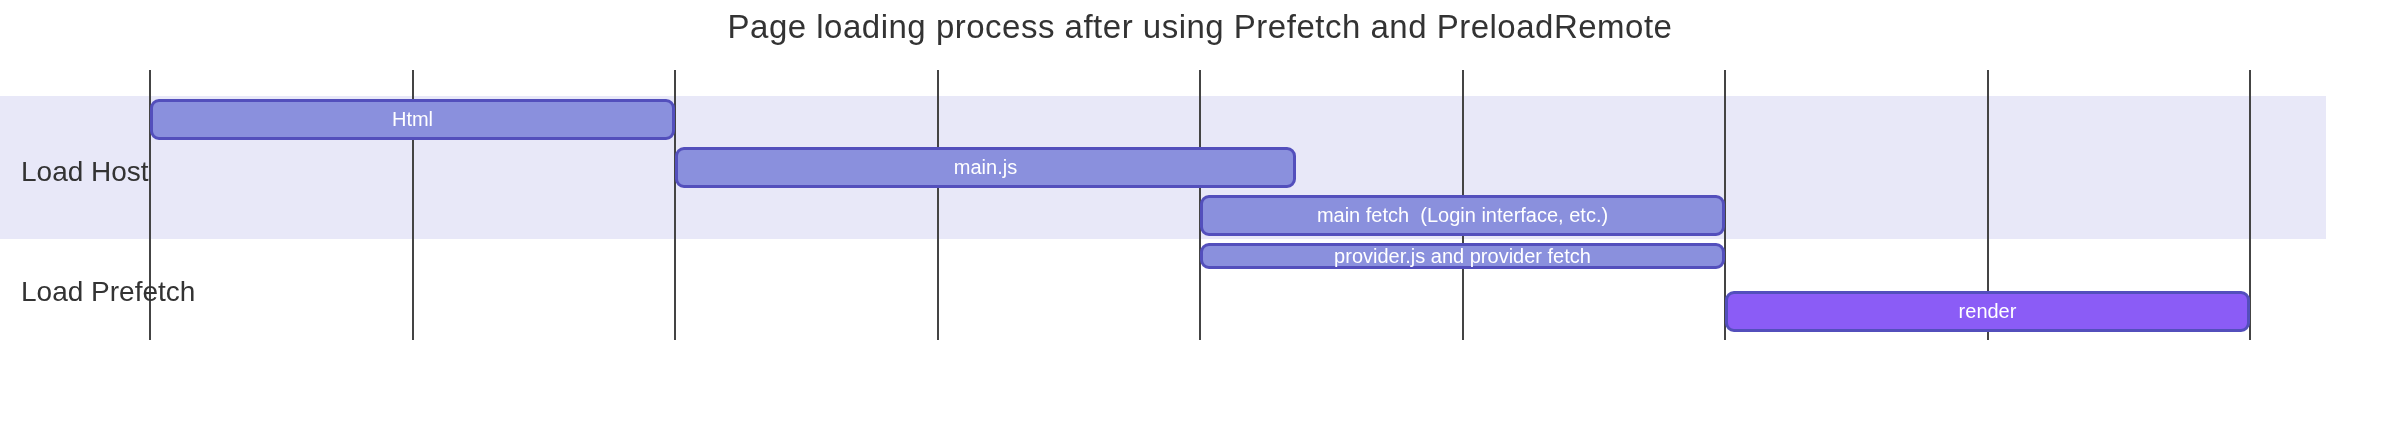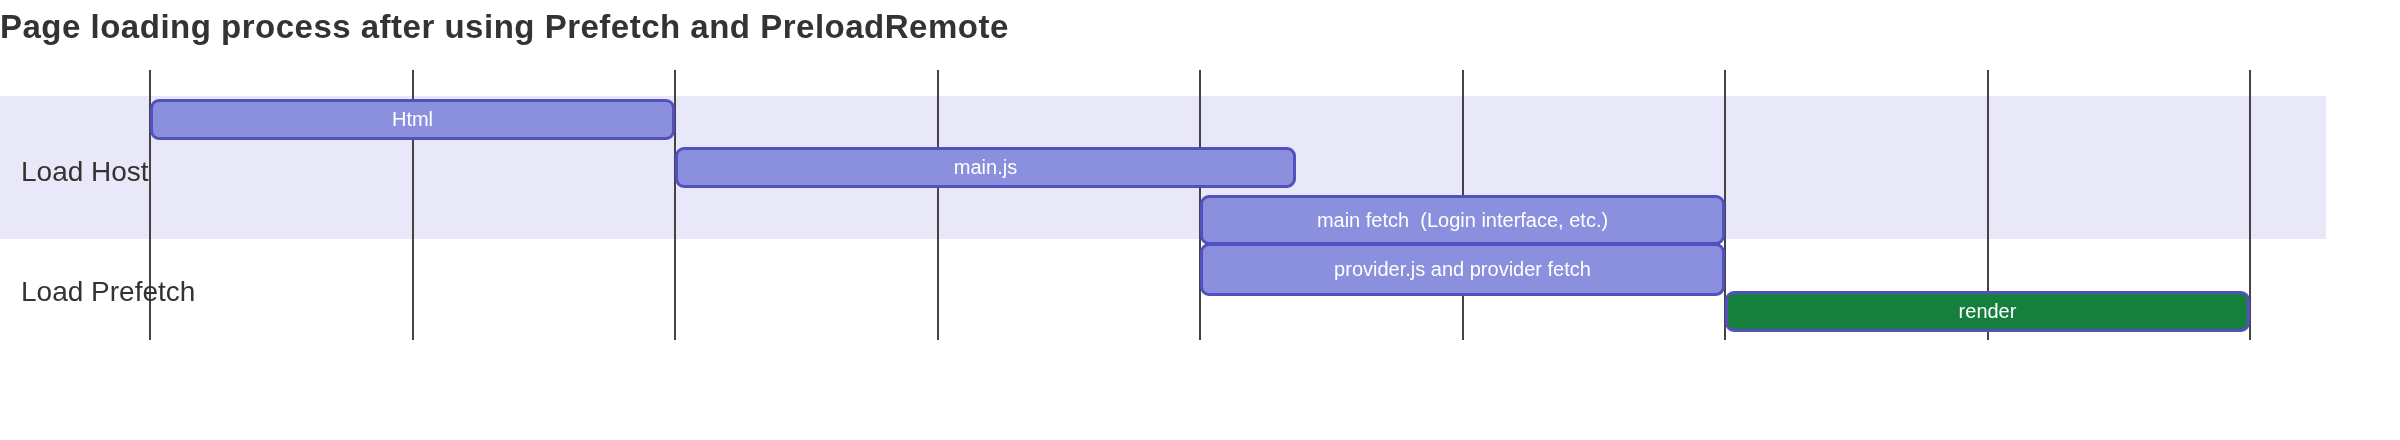--- a/index.html
+++ b/index.html
@@ -13,23 +13,23 @@
     width: 2400px;
     height: 440px;
     background: #ffffff;
     overflow: hidden;
   }
   .chart-title {
     position: absolute;
     top: 8px;
     left: 0;
     width: 100%;
-    text-align: left;
+    text-align: center;
     font-size: 33px;
-    font-weight: 700;
+    font-weight: 400;
     color: #333333;
     letter-spacing: 0.5px;
   }
   .section-band {
     position: absolute;
     left: 0;
   }
   .grid-line {
     position: absolute;
     width: 2px;
@@ -72,24 +72,24 @@
       <div class="grid-line" style="left: 1724px; top: 70px; height: 270px; background: rgb(68, 68, 68);"></div>
       <div class="grid-line" style="left: 1986.5px; top: 70px; height: 270px; background: rgb(68, 68, 68);"></div>
       <div class="grid-line" style="left: 2249px; top: 70px; height: 270px; background: rgb(68, 68, 68);"></div>
       <div class="section-label" style="left: 21px; top: 171.5px; color: rgb(51, 51, 51);">Load Host</div>
       <div class="task-bar" style="left: 150px; width: 525px; top: 99px; height: 41px; background: rgb(138, 144, 221); border: 3px solid rgb(83, 79, 188);">
         <span class="task-bar-label" style="color: rgb(255, 255, 255);">Html</span>
       </div>
       <div class="task-bar" style="left: 675px; width: 621px; top: 147px; height: 41px; background: rgb(138, 144, 221); border: 3px solid rgb(83, 79, 188);">
         <span class="task-bar-label" style="color: rgb(255, 255, 255);">main.js</span>
       </div>
-      <div class="task-bar" style="left: 1200px; width: 525px; top: 195px; height: 50px; background: rgb(138, 144, 221); border: 3px solid rgb(83, 79, 188);">
+      <div class="task-bar" style="left: 1200px; width: 525px; top: 195px; height: 41px; background: rgb(138, 144, 221); border: 3px solid rgb(83, 79, 188);">
         <span class="task-bar-label" style="color: rgb(255, 255, 255);">main fetch  (Login interface, etc.)</span>
       </div>
       <div class="section-label" style="left: 21px; top: 291.5px; color: rgb(51, 51, 51);">Load Prefetch</div>
-      <div class="task-bar" style="left: 1200px; width: 525px; top: 243px; height: 53px; background: rgb(138, 144, 221); border: 3px solid rgb(83, 79, 188);">
+      <div class="task-bar" style="left: 1200px; width: 525px; top: 243px; height: 26px; background: rgb(138, 144, 221); border: 3px solid rgb(83, 79, 188);">
         <span class="task-bar-label" style="color: rgb(255, 255, 255);">provider.js and provider fetch</span>
       </div>
-      <div class="task-bar" style="left: 1725px; width: 525px; top: 291px; height: 41px; background: #15803d; border: 3px solid rgb(83, 79, 188);">
+      <div class="task-bar" style="left: 1725px; width: 525px; top: 291px; height: 41px; background: #8b5cf6; border: 3px solid rgb(83, 79, 188);">
         <span class="task-bar-label" style="color: rgb(255, 255, 255);">render</span>
       </div>
     </div>
 </div>
 
 </body></html>

